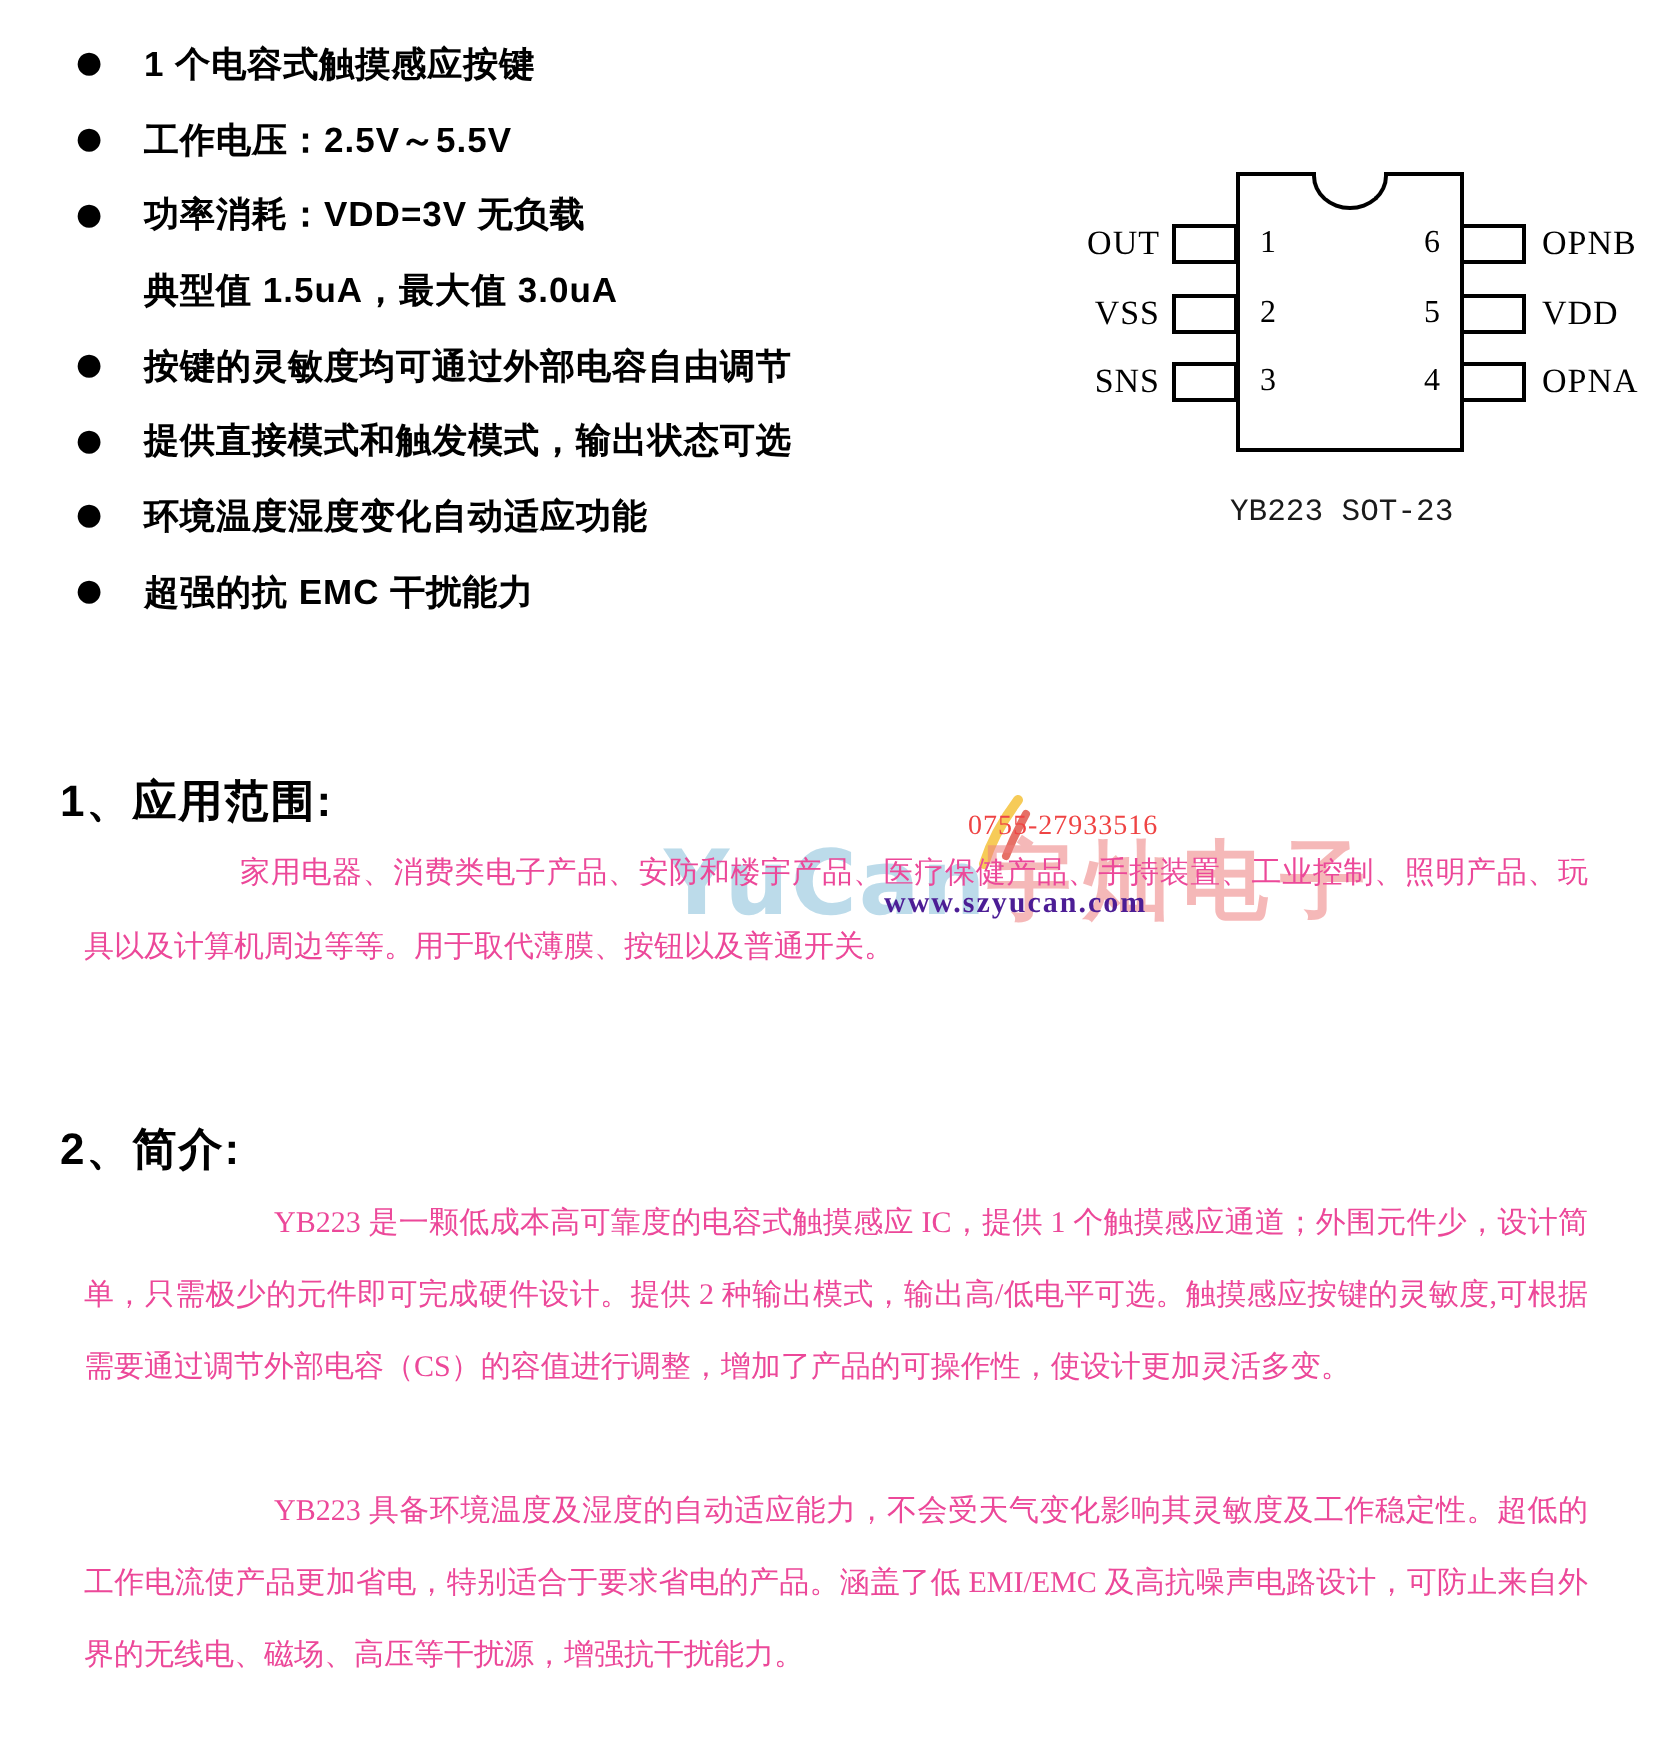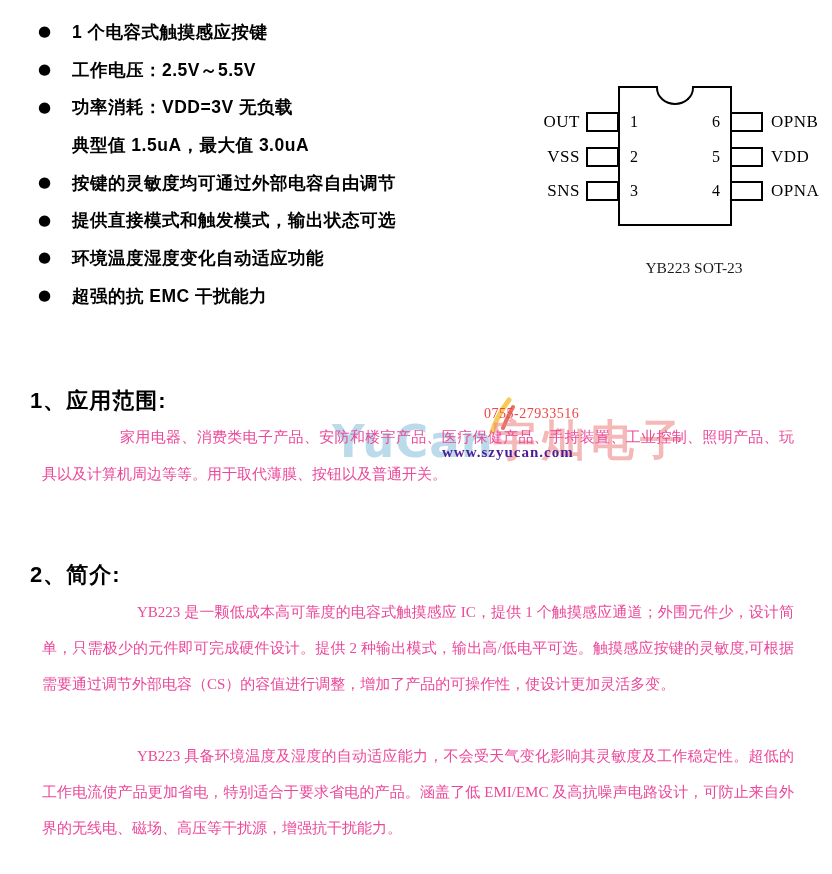--- a/index.html
+++ b/index.html
@@ -42,22 +42,22 @@
     font-family:"Liberation Serif",serif;font-size:17px;letter-spacing:0.5px;
   }
   .pin-label.l{left:505px;width:75px;text-align:right;}
   .pin-label.r{left:771px;width:75px;text-align:left;}
   .pin-num{
     position:absolute;top:0;height:22px;line-height:22px;width:20px;text-align:center;
     font-family:"Liberation Serif",serif;font-size:16px;
   }
   .pin-num.l{left:624px}.pin-num.r{left:706px}
   .chip-caption{
-    position:absolute;left:615px;top:247px;width:158px;text-align:center;
-    font-family:Liberation Serif, serif;font-size:15.5px;color:#1a1a1a;margin-top:12px;
+    position:absolute;left:615px;top:247px;width:158px;text-align:left;
+    font-family:Liberation Mono, monospace;font-size:15.5px;color:#1a1a1a;
   }
   
   .watermark{position:absolute;inset:0;z-index:0;margin-left:40px;}
   .wm-brand{
     position:absolute;left:292px;top:415px;
     font-family:"DejaVu Sans",sans-serif;font-weight:bold;
     font-size:45px;color:#b5d8e8;opacity:0.9;letter-spacing:1px;
   }
   .wm-cn{
     position:absolute;left:453px;top:412px;

